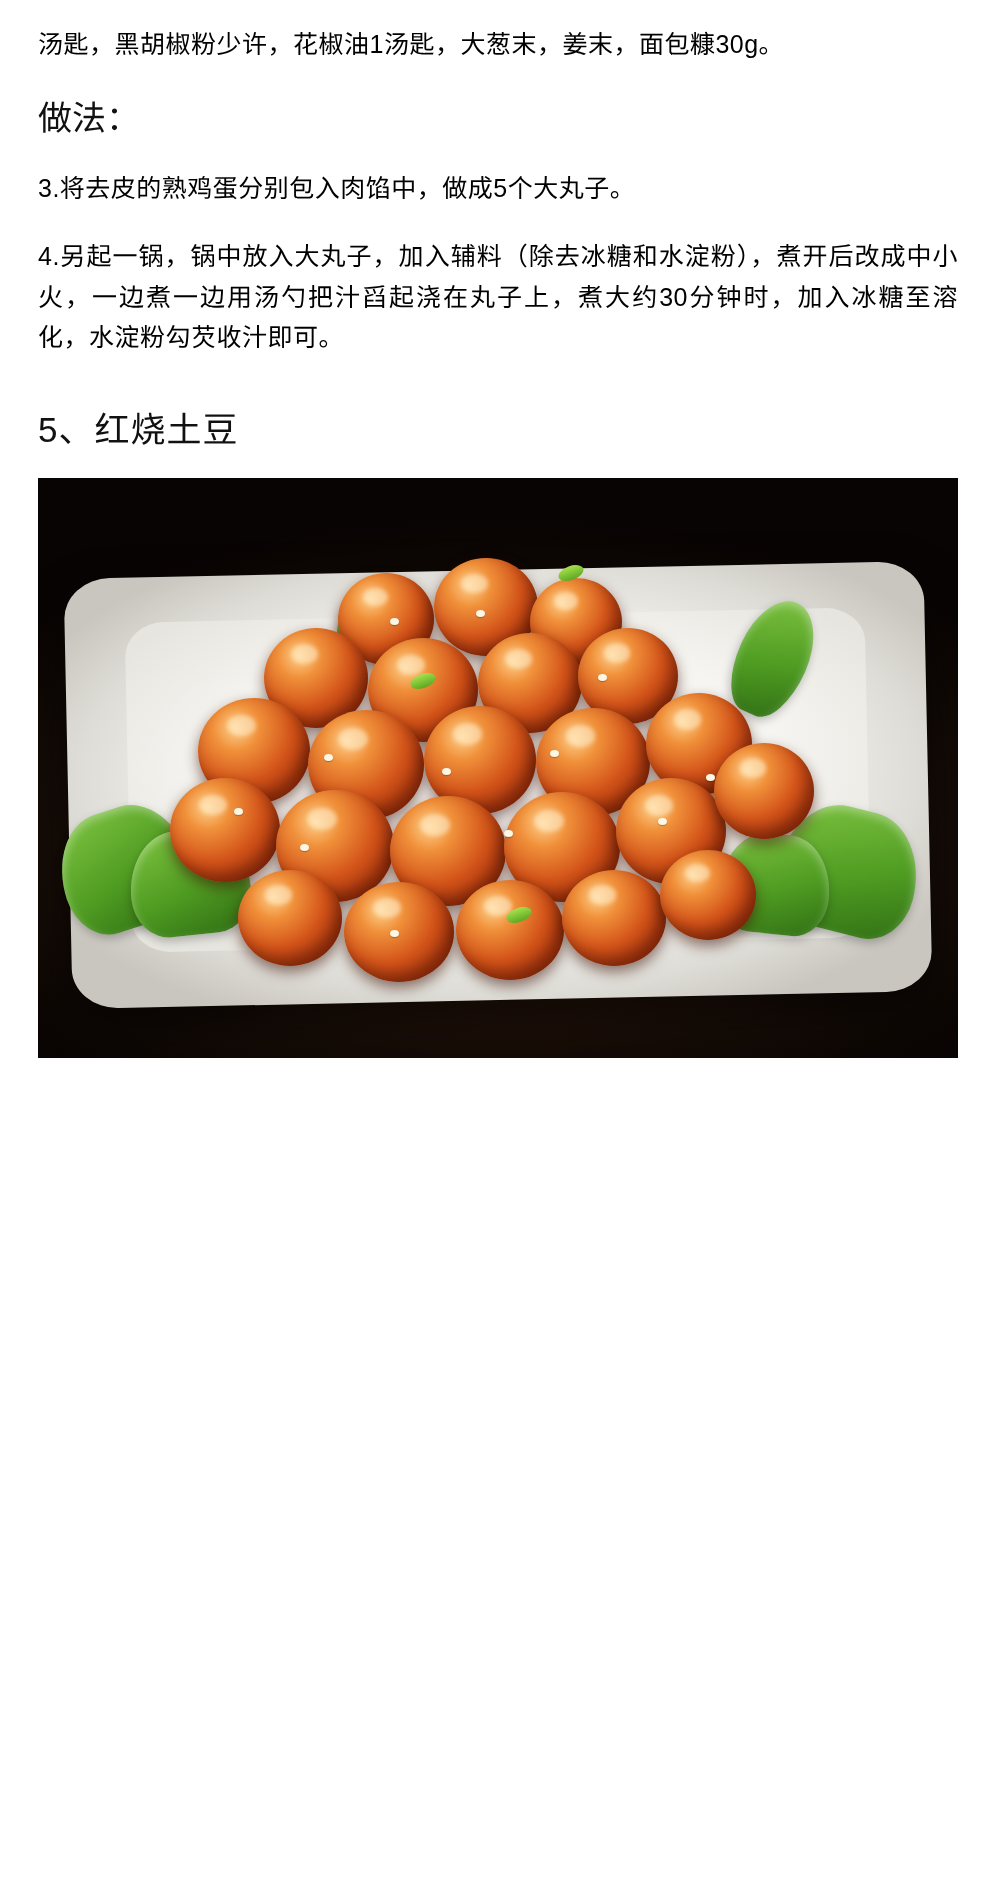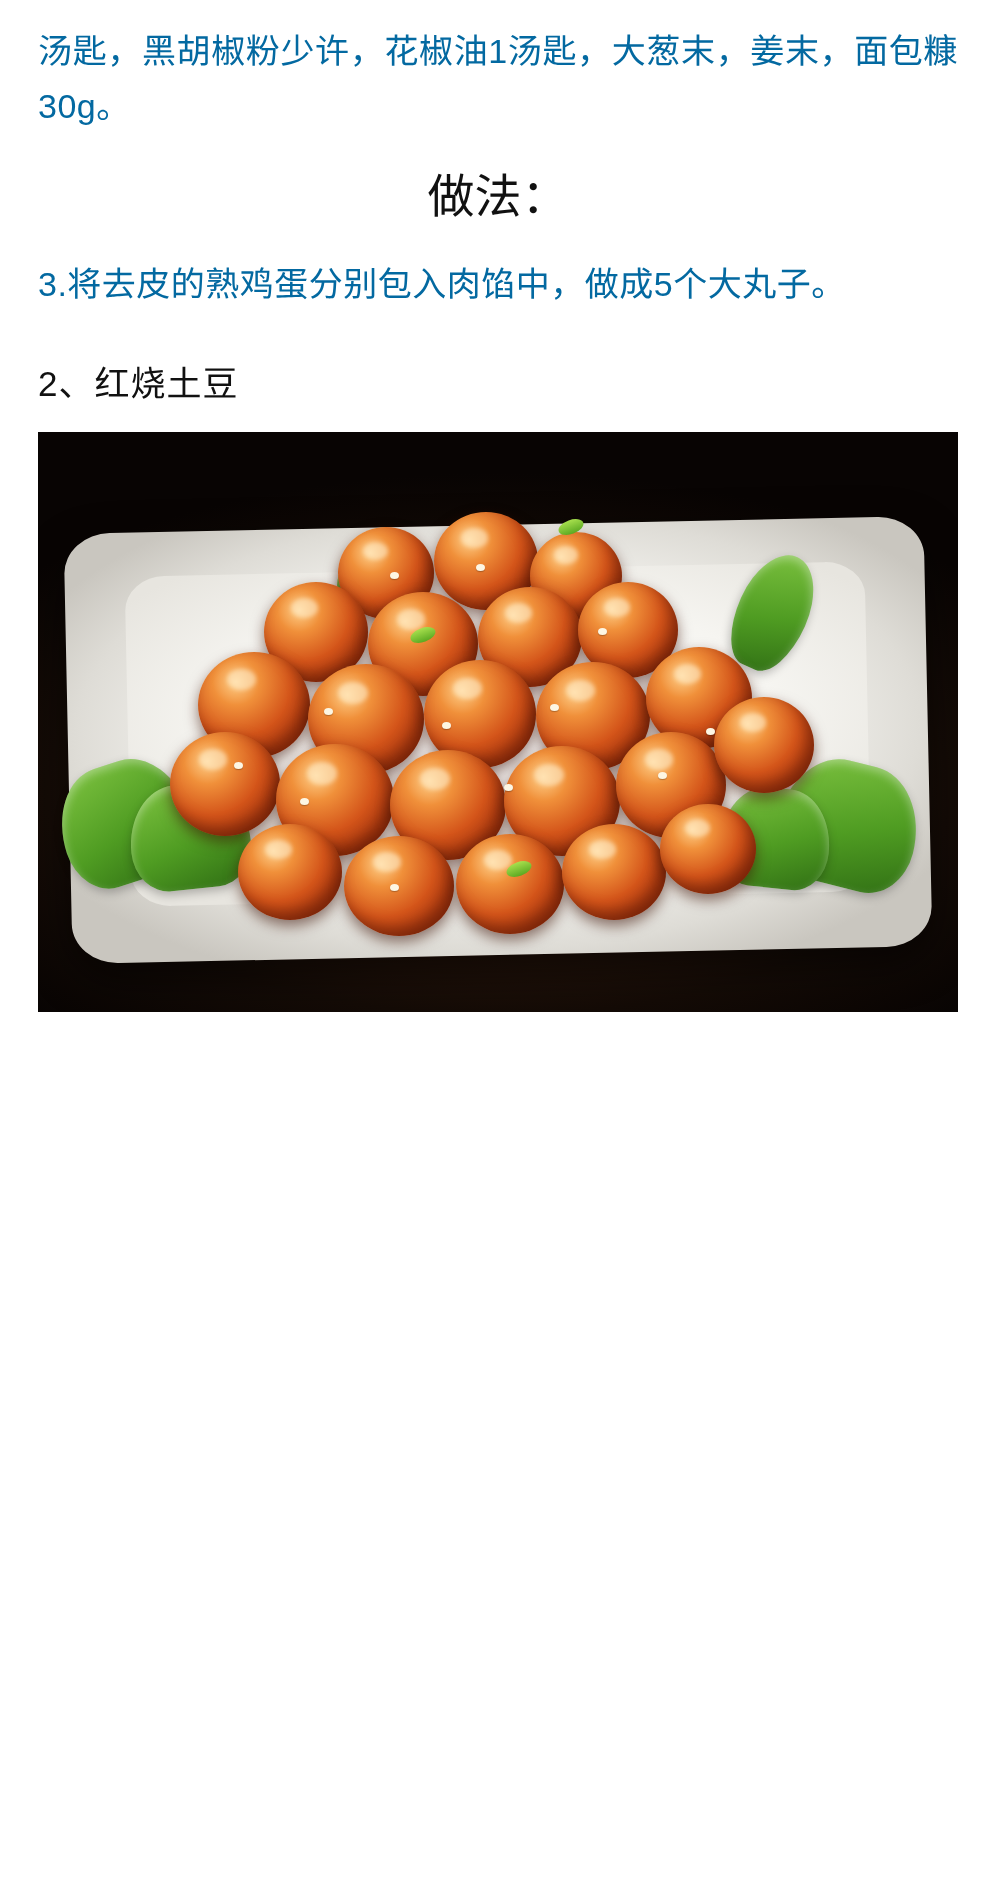--- a/index.html
+++ b/index.html
@@ -14,38 +14,37 @@
     font-family: "Liberation Sans", "DejaVu Sans", sans-serif;
     color: #1a1a1a;
     -webkit-font-smoothing: antialiased;
   }
   .page {
     width: 996px;
     box-sizing: border-box;
     padding: 24px 38px 0 38px;
   }
   .para {
-    font-size: 34px;
+    font-size: 25px;
     line-height: 1.62;
     letter-spacing: 0.5px;
     margin: 0 0 28px 0;
-    color: #0369a1;
+    color: #000000;
     text-align: justify;
     word-break: break-all;
   }
   .para.tight {
     margin-bottom: 30px;
   }
   .section-head {
-    font-size: 47px;
+    font-size: 34px;
     line-height: 1.5;
     margin: 0 0 24px 0;
     color: #111;
     font-weight: 400;
-    text-align: center;
   }
   .heading {
     font-size: 35px;
     line-height: 1.5;
     margin: 46px 0 22px 0;
     color: #111;
     font-weight: 400;
     letter-spacing: 1px;
   }
   .photo-wrap {
@@ -144,22 +143,23 @@
 <body>
 
 <div class="page">
 
   <p class="para">汤匙，黑胡椒粉少许，花椒油1汤匙，大葱末，姜末，面包糠30g。</p>
 
 
   <p class="section-head">做法：</p>
 
   <p class="para">3.将去皮的熟鸡蛋分别包入肉馅中，做成5个大丸子。</p>
-
-  <h2 class="heading">2、红烧土豆</h2>
+  <p class="para tight">4.另起一锅，锅中放入大丸子，加入辅料（除去冰糖和水淀粉），煮开后改成中小火，一边煮一边用汤勺把汁舀起浇在丸子上，煮大约30分钟时，加入冰糖至溶化，水淀粉勾芡收汁即可。</p>
+
+  <h2 class="heading">5、红烧土豆</h2>
 
   <div class="photo-wrap">
     <div class="photo">
       <div class="bg"></div>
       <div class="plate"></div>
       <div class="plate-inner"></div>
 
       <div class="green g1"></div>
       <div class="green g2"></div>
       <div class="green g3"></div>

